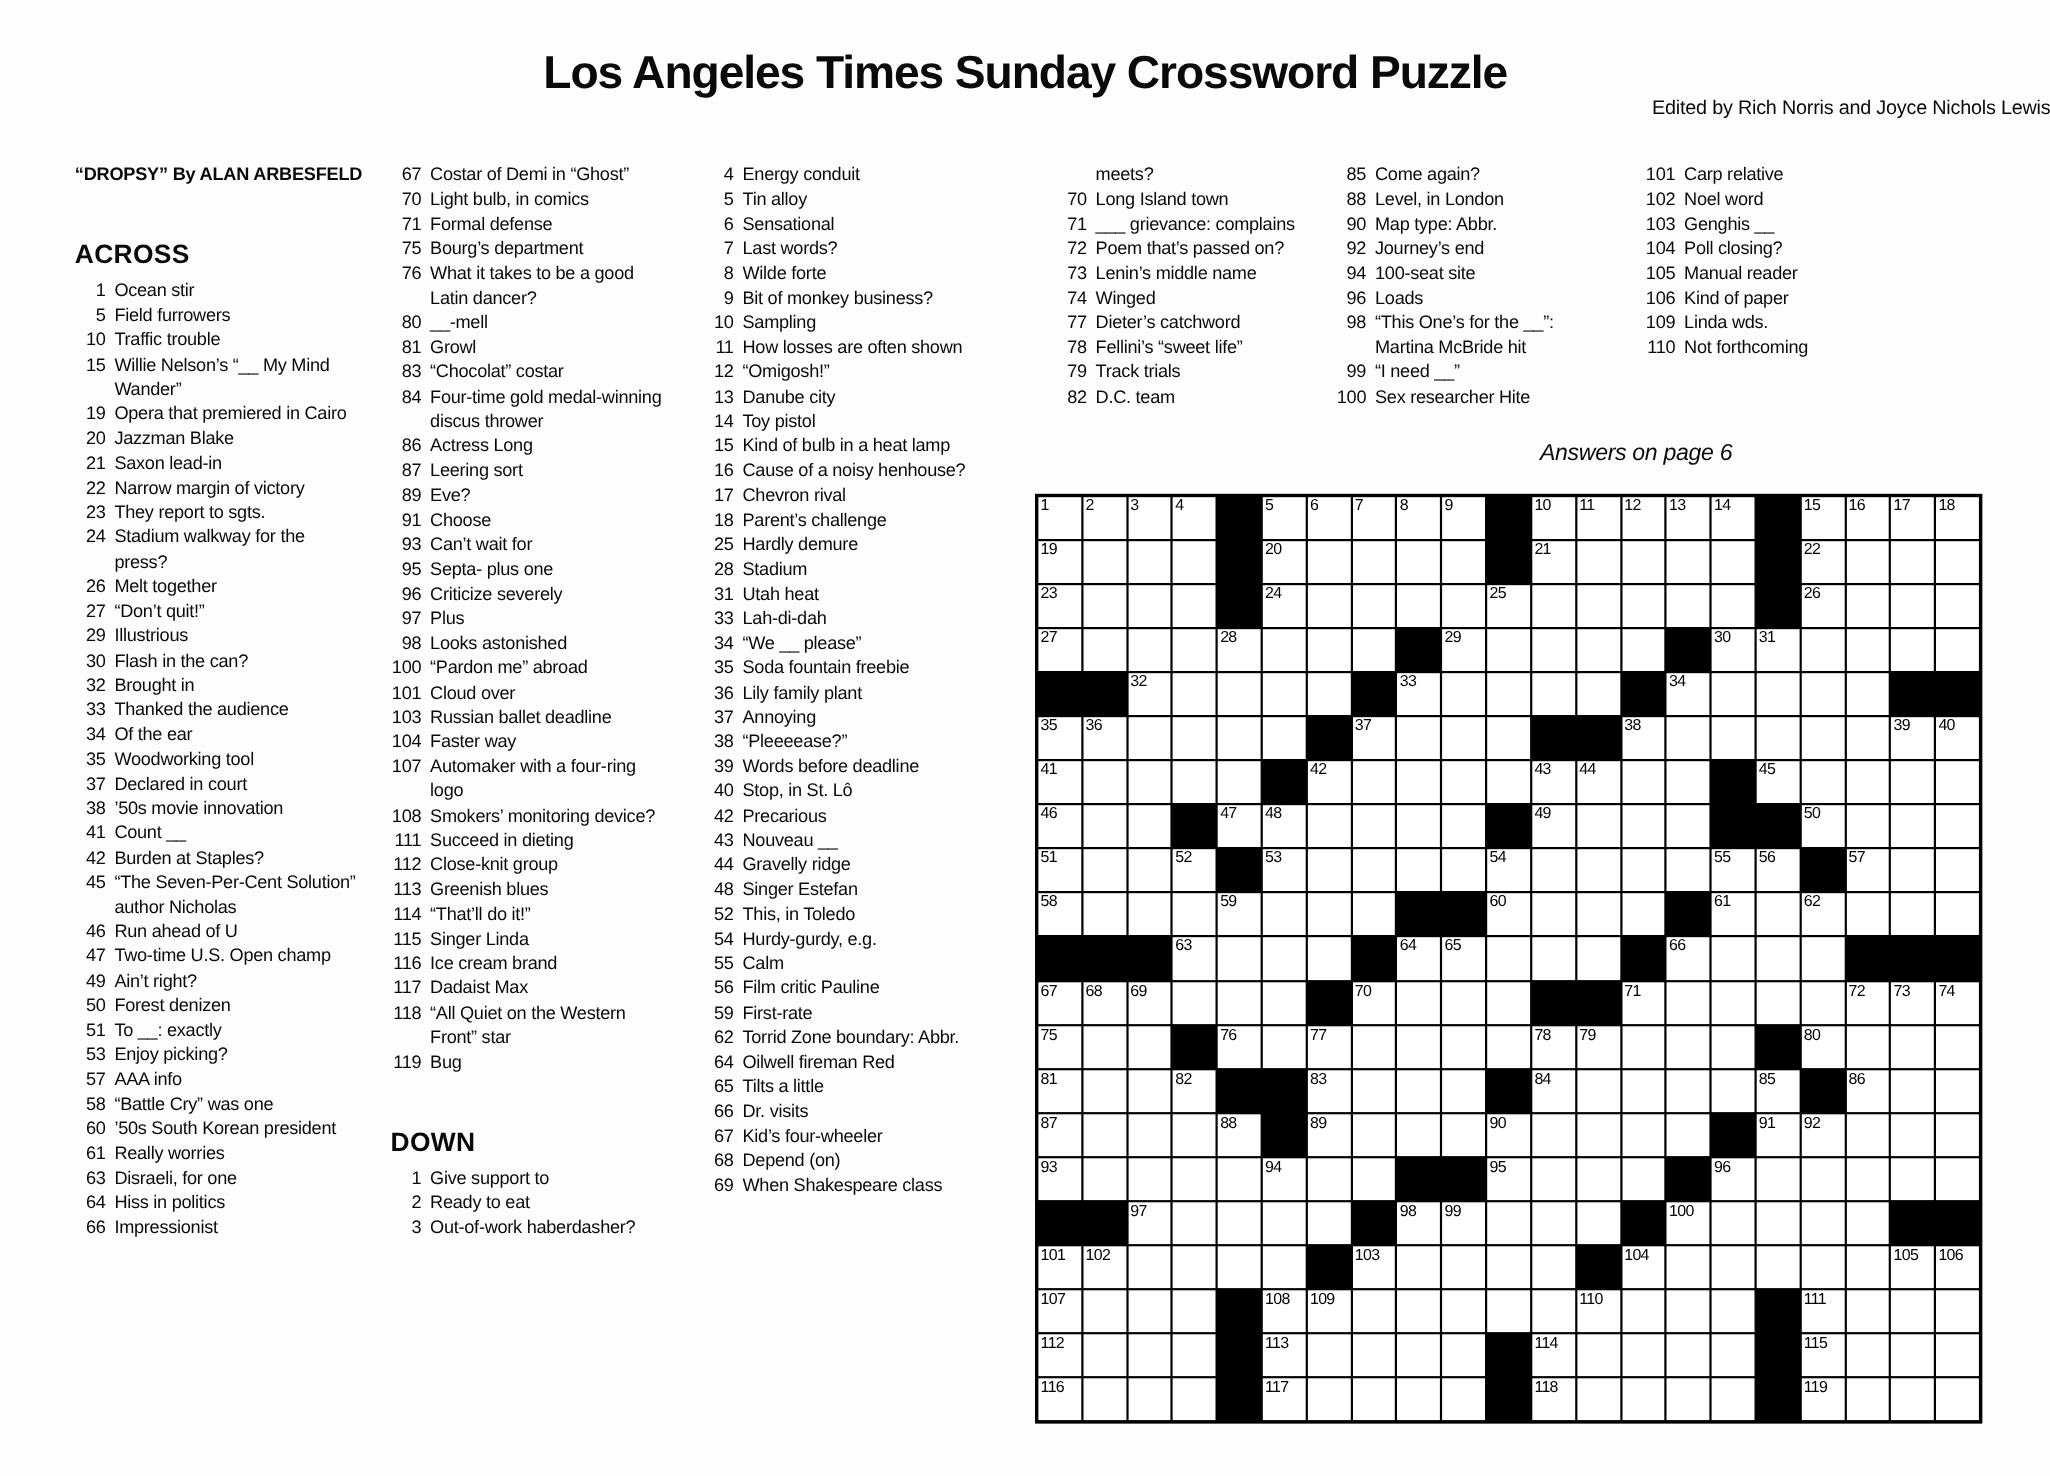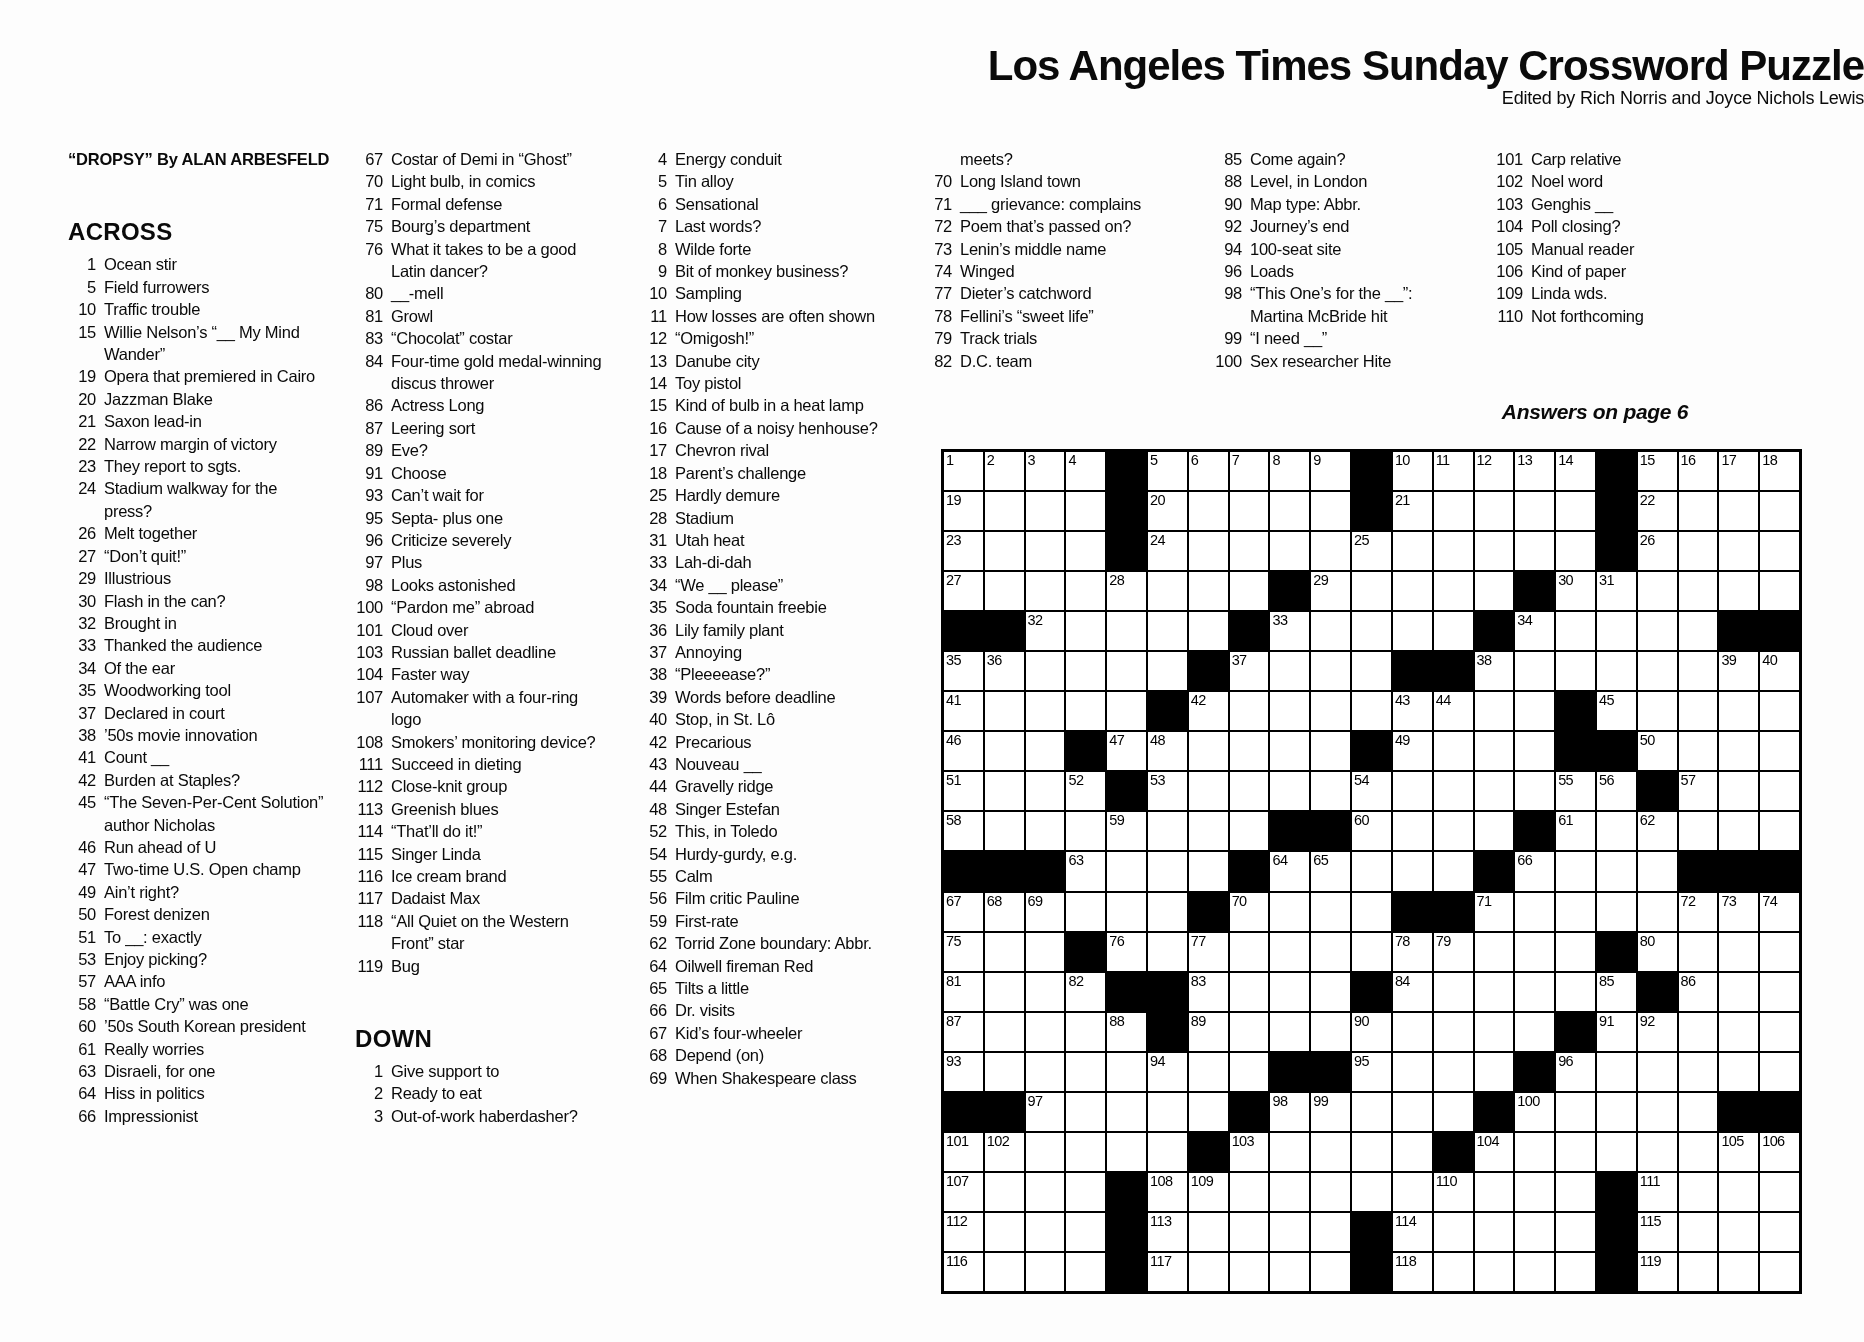--- a/index.html
+++ b/index.html
@@ -3,48 +3,48 @@
 <meta charset="utf-8">
 <style>
   html,body{margin:0;padding:0;}
   body{
     width:1864px;height:1342px;position:relative;background:#fdfdfd;
     font-family:"Liberation Sans","DejaVu Sans",sans-serif;color:#0a0a0a;
     overflow:hidden;
   }
   .page-title{
     position:absolute;top:42px;left:0;width:100%;margin:0;
-    text-align:right;font-size:42px;font-weight:bold;letter-spacing:-1px;
+    text-align:center;font-size:42px;font-weight:bold;letter-spacing:-1px;
   }
   .page-subtitle{
     position:absolute;top:88px;left:0;width:100%;
     text-align:right;font-size:18px;letter-spacing:-0.2px;
   }
   .clue-col{
     position:absolute;top:148px;font-size:16.5px;line-height:22.4px;
     letter-spacing:-0.25px;
   }
   .col-1{left:68px;width:280px;}
   .col-2{left:355px;width:272px;}
   .col-3{left:639px;width:282px;}
-  .col-4{left:924px;width:292px;}
+  .col-4{left:960px;width:292px;}
   .col-5{left:1214px;width:272px;}
   .col-6{left:1495px;width:302px;}
   .puz-byline{font-weight:bold;letter-spacing:-0.2px;}
   .gap{height:24px;}
   .section-header{
     font-weight:bold;font-size:24px;line-height:26px;
     margin-top:25px;margin-bottom:8px;letter-spacing:0.3px;
   }
   .clue{display:flex;}
   .cnum{flex:none;width:28px;text-align:right;padding-right:8px;}
   .ctext{white-space:pre-line;}
   .answers-note{
-    position:absolute;top:400px;left:1400px;width:390px;text-align:center;
-    font-weight:bold;font-style:italic;font-size:21px;letter-spacing:-0.3px;
+    position:absolute;top:400px;left:1400px;width:390px;text-align:left;
+    font-weight:normal;font-style:italic;font-size:21px;letter-spacing:-0.3px;
   }
   #grid{
     position:absolute;left:941px;top:449px;width:861px;height:845px;
     box-sizing:border-box;background:#000;border:3px solid #000;
     display:grid;grid-template-columns:repeat(21,1fr);grid-template-rows:repeat(21,1fr);
     gap:2px;
   }
   .cell{background:#fff;position:relative;}
   .cell.black{background:#000;}
   .gnum{

